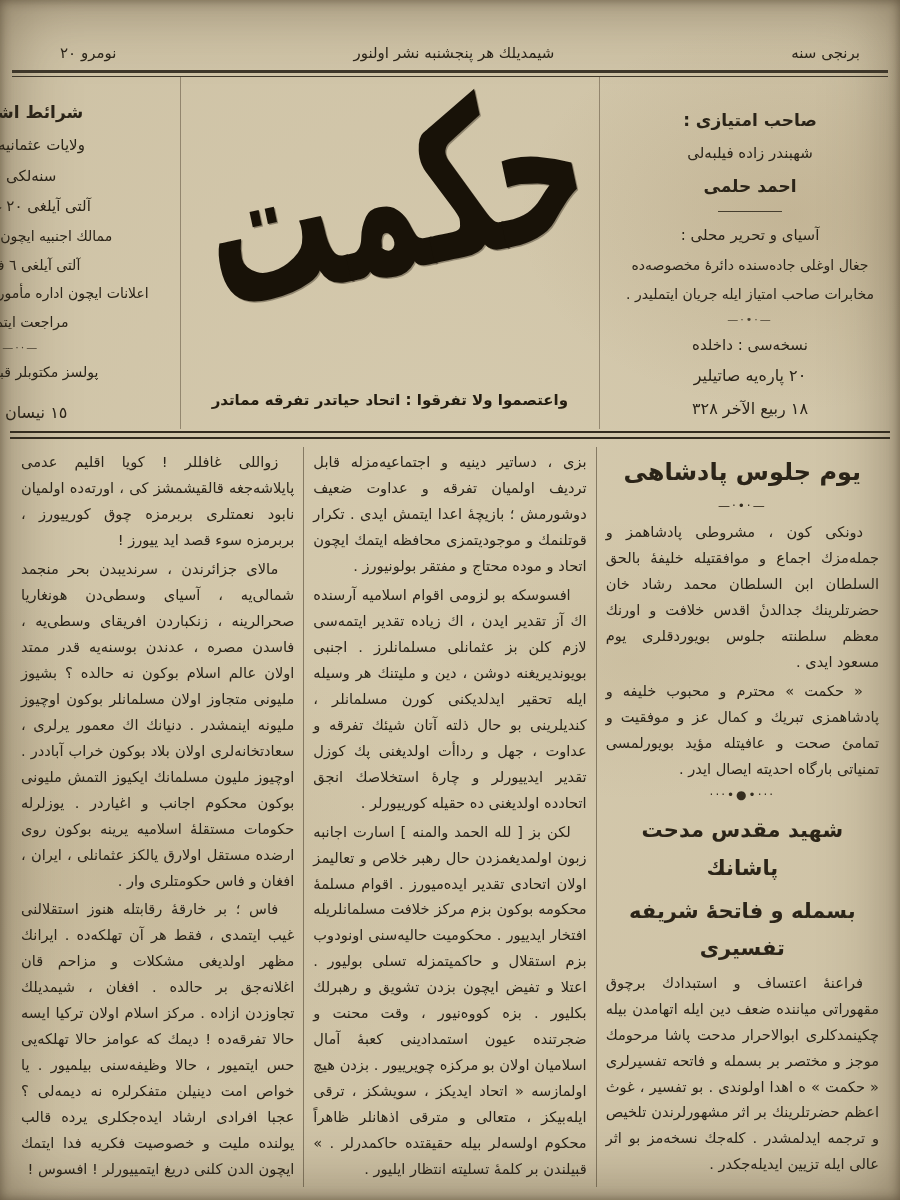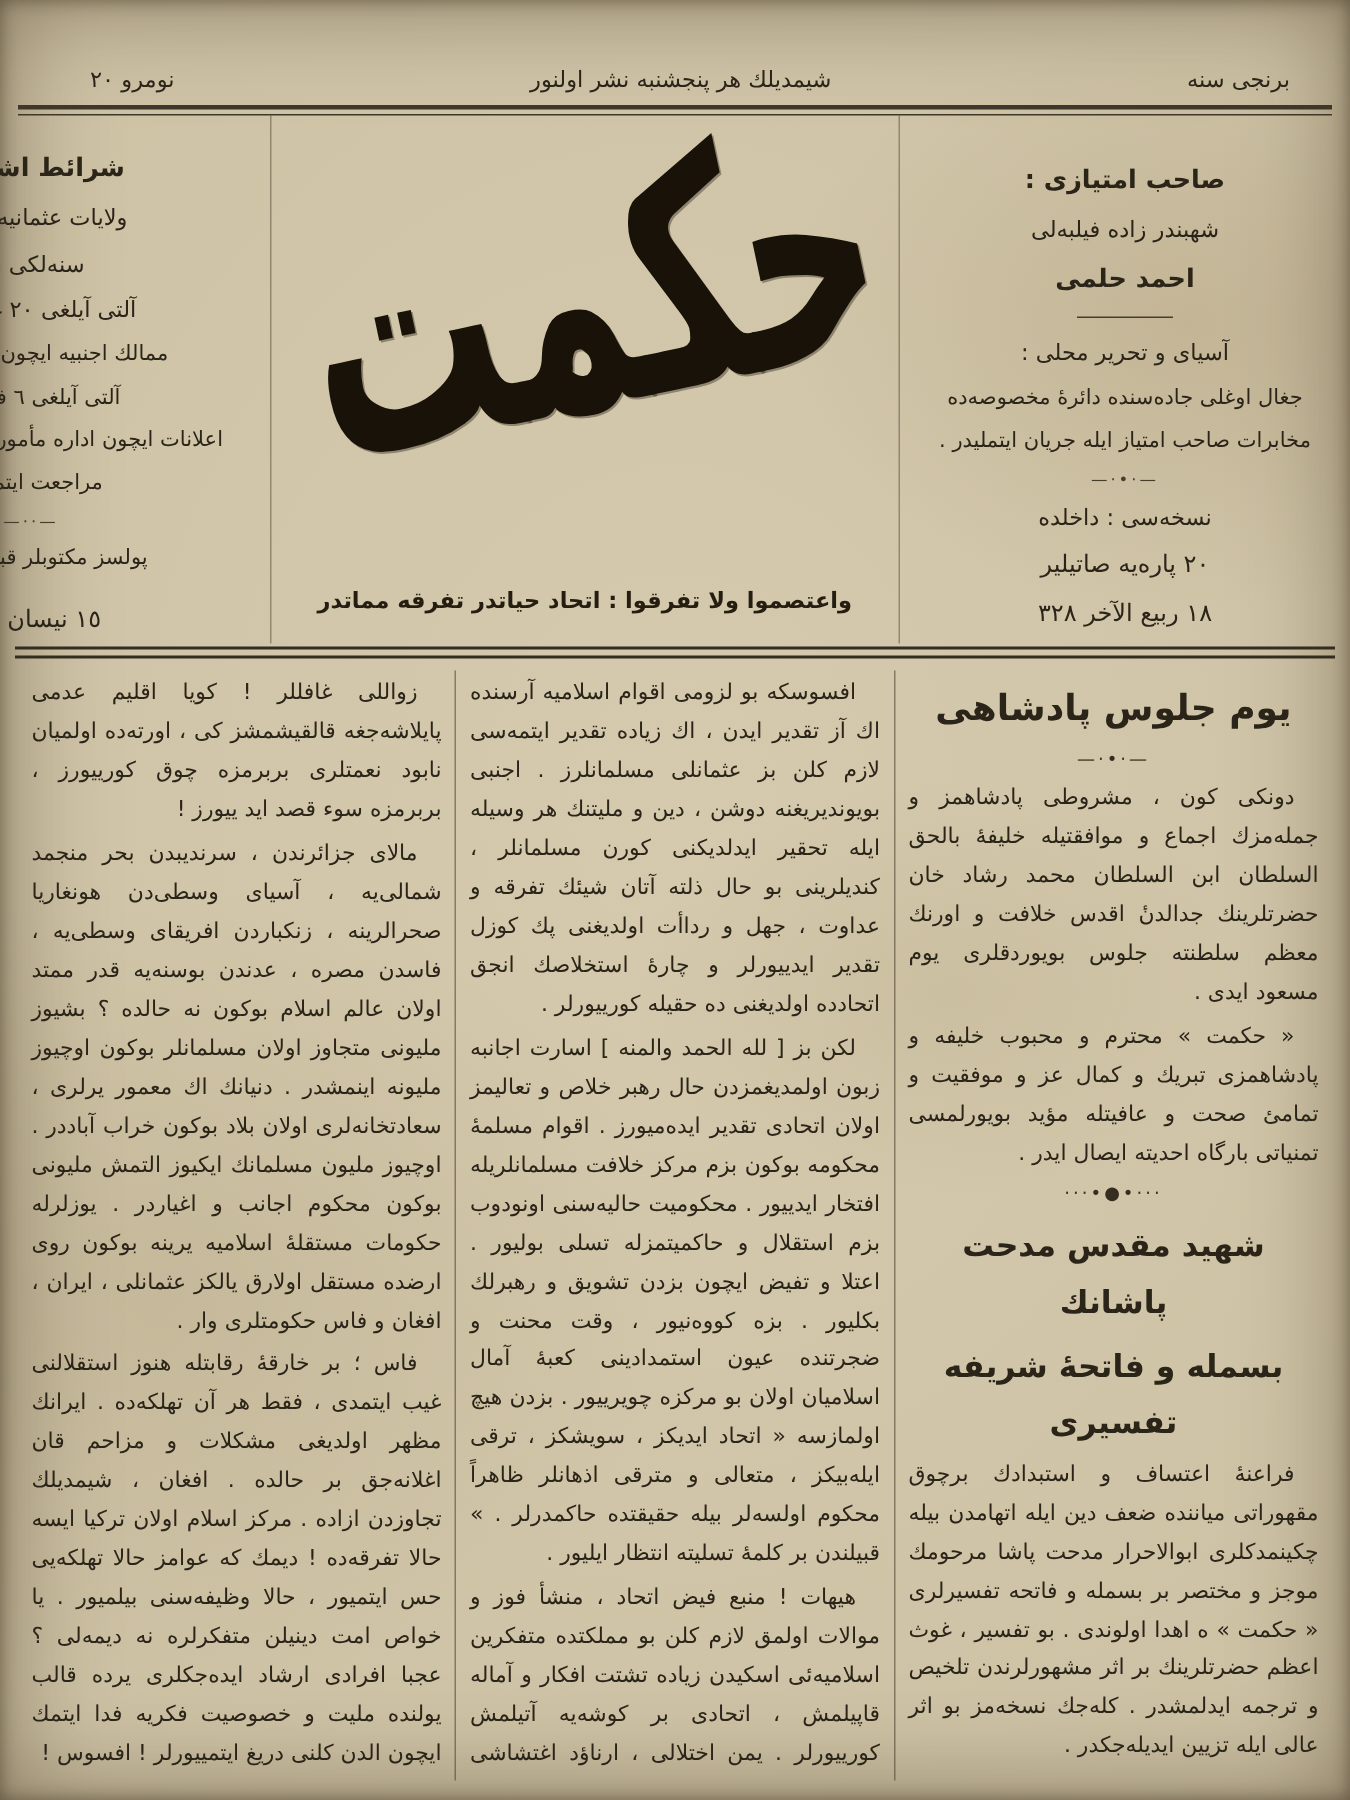--- a/index.html
+++ b/index.html
@@ -107,20 +107,21 @@
       <div class="orn">···•●•···</div>
       <h3 class="sec">شهید مقدس مدحت پاشانك</h3>
       <h3 class="sec">بسمله و فاتحهٔ شریفه تفسیری</h3>
       <p>فراعنهٔ اعتساف و استبدادك برچوق مقهوراتی میاننده ضعف دین ایله اتهامدن بیله چكینمدكلری ابوالاحرار مدحت پاشا مرحومك موجز و مختصر بر بسمله و فاتحه تفسیرلری « حكمت » ه اهدا اولوندی . بو تفسیر ، غوث اعظم حضرتلرینك بر اثر مشهورلرندن تلخیص و ترجمه ایدلمشدر . كله‌جك نسخه‌مز بو اثر عالی ایله تزیین ایدیله‌جكدر .</p>
       <div class="rule-dbl"></div>
       <h2 class="sec">محتاج</h2>
       <p style="margin-top:6px">سینه‌لرمز دشمن تهدیداتندن ازاده‌می دركه سلاحلرمزی یكدیكرمزك یوره‌كنه صاپلامغه قالقیشییورز ؟ سلاح قهر ایله اولمدیغی وقت سلاح سیاست و اقتصادله موجودیت ملیه‌مزی تدمیر و تنكیله اوغراشان دشمنلرمز او قدر كثیر و عدیددركه بو قدر هجوملره شیمدی‌یه قدر تاب آور مقاومت اولیشمز ، تاریخ بشریتده پك صیق كوریلمه‌ین خارقه‌لردن معدوددر . مع مافیه هر جدالك بر نتیجه‌سی اولمق ضروری بولوندیغنه نظراً لازمده شو اون عصرلق جدالدن مظفر چیقه بیلمه‌مز ، ضعف و پریشانلغمزی موجب احوالی ترك و ابسته بولونیور .</p>
     </div>
 
     <div class="col col-middle">
+      <p class="lead">بزی ، دساتیر دینیه و اجتماعیه‌مزله قابل تردیف اولمیان تفرقه و عداوت ضعیف دوشورمش ؛ بازیچهٔ اعدا ایتمش ایدی . تكرار قوتلنمك و موجودیتمزی محافظه ایتمك ایچون اتحاد و موده محتاج و مفتقر بولونیورز .</p>
       <p>افسوسكه بو لزومی اقوام اسلامیه آرسنده اك آز تقدیر ایدن ، اك زیاده تقدیر ایتمه‌سی لازم كلن بز عثمانلی مسلمانلرز . اجنبی بویوندیریغنه دوشن ، دین و ملیتنك هر وسیله ایله تحقیر ایدلدیكنی كورن مسلمانلر ، كندیلرینی بو حال ذلته آتان شیئك تفرقه و عداوت ، جهل و رداأت اولدیغنی پك كوزل تقدیر ایدییورلر و چارهٔ استخلاصك انجق اتحادده اولدیغنی ده حقیله كورییورلر .</p>
       <p>لكن بز [ لله الحمد والمنه ] اسارت اجانبه زبون اولمدیغمزدن حال رهبر خلاص و تعالیمز اولان اتحادی تقدیر ایده‌میورز . اقوام مسلمهٔ محكومه بوكون بزم مركز خلافت مسلمانلریله افتخار ایدییور . محكومیت حالیه‌سنی اونودوب بزم استقلال و حاكمیتمزله تسلی بولیور . اعتلا و تفیض ایچون بزدن تشویق و رهبرلك بكلیور . بزه كووه‌نیور ، وقت محنت و ضجرتنده عیون استمدادینی كعبهٔ آمال اسلامیان اولان بو مركزه چویرییور . بزدن هیچ اولمازسه « اتحاد ایدیكز ، سویشكز ، ترقی ایله‌بیكز ، متعالی و مترقی اذهانلر ظاهراً محكوم اولسه‌لر بیله حقیقتده حاكمدرلر . » قبیلندن بر كلمهٔ تسلیته انتظار ایلیور .</p>
       <p>هیهات ! منبع فیض اتحاد ، منشأ فوز و موالات اولمق لازم كلن بو مملكتده متفكرین اسلامیه‌ئی اسكیدن زیاده تشتت افكار و آماله قاپیلمش ، اتحادی بر كوشه‌یه آتیلمش كورییورلر . یمن اختلالی ، ارناؤد اغتشاشی عمومك غفلتی عالم اسلامه قان اغلادییور .</p>
 
     </div>
 
     <div class="col col-left">
       <p>زواللی غافللر ! كویا اقلیم عدمی پایلاشه‌جغه قالقیشمشز كی ، اورته‌ده اولمیان نابود نعمتلری بربرمزه چوق كورییورز ، بربرمزه سوء قصد اید ییورز !</p>
       <p>مالای جزائرندن ، سرندیبدن بحر منجمد شمالی‌یه ، آسیای وسطی‌دن هونغاریا صحرالرینه ، زنكباردن افریقای وسطی‌یه ، فاسدن مصره ، عدندن بوسنه‌یه قدر ممتد اولان عالم اسلام بوكون نه حالده ؟ بشیوز ملیونی متجاوز اولان مسلمانلر بوكون اوچیوز ملیونه اینمشدر . دنیانك اك معمور یرلری ، سعادتخانه‌لری اولان بلاد بوكون خراب آباددر . اوچیوز ملیون مسلمانك ایكیوز التمش ملیونی بوكون محكوم اجانب و اغیاردر . یوزلرله حكومات مستقلهٔ اسلامیه یرینه بوكون روی ارضده مستقل اولارق یالكز عثمانلی ، ایران ، افغان و فاس حكومتلری وار .</p>
       <p>فاس ؛ بر خارقهٔ رقابتله هنوز استقلالنی غیب ایتمدی ، فقط هر آن تهلكه‌ده . ایرانك مظهر اولدیغی مشكلات و مزاحم قان اغلانه‌جق بر حالده . افغان ، شیمدیلك تجاوزدن ازاده . مركز اسلام اولان تركیا ایسه حالا تفرقه‌ده ! دیمك كه عوامز حالا تهلكه‌یی حس ایتمیور ، حالا وظیفه‌سنی بیلمیور . یا خواص امت دینیلن متفكرلره نه دیمه‌لی ؟ عجبا افرادی ارشاد ایده‌جكلری یرده قالب یولنده ملیت و خصوصیت فكریه فدا ایتمك ایچون الدن كلنی دریغ ایتمییورلر ! افسوس !</p>

